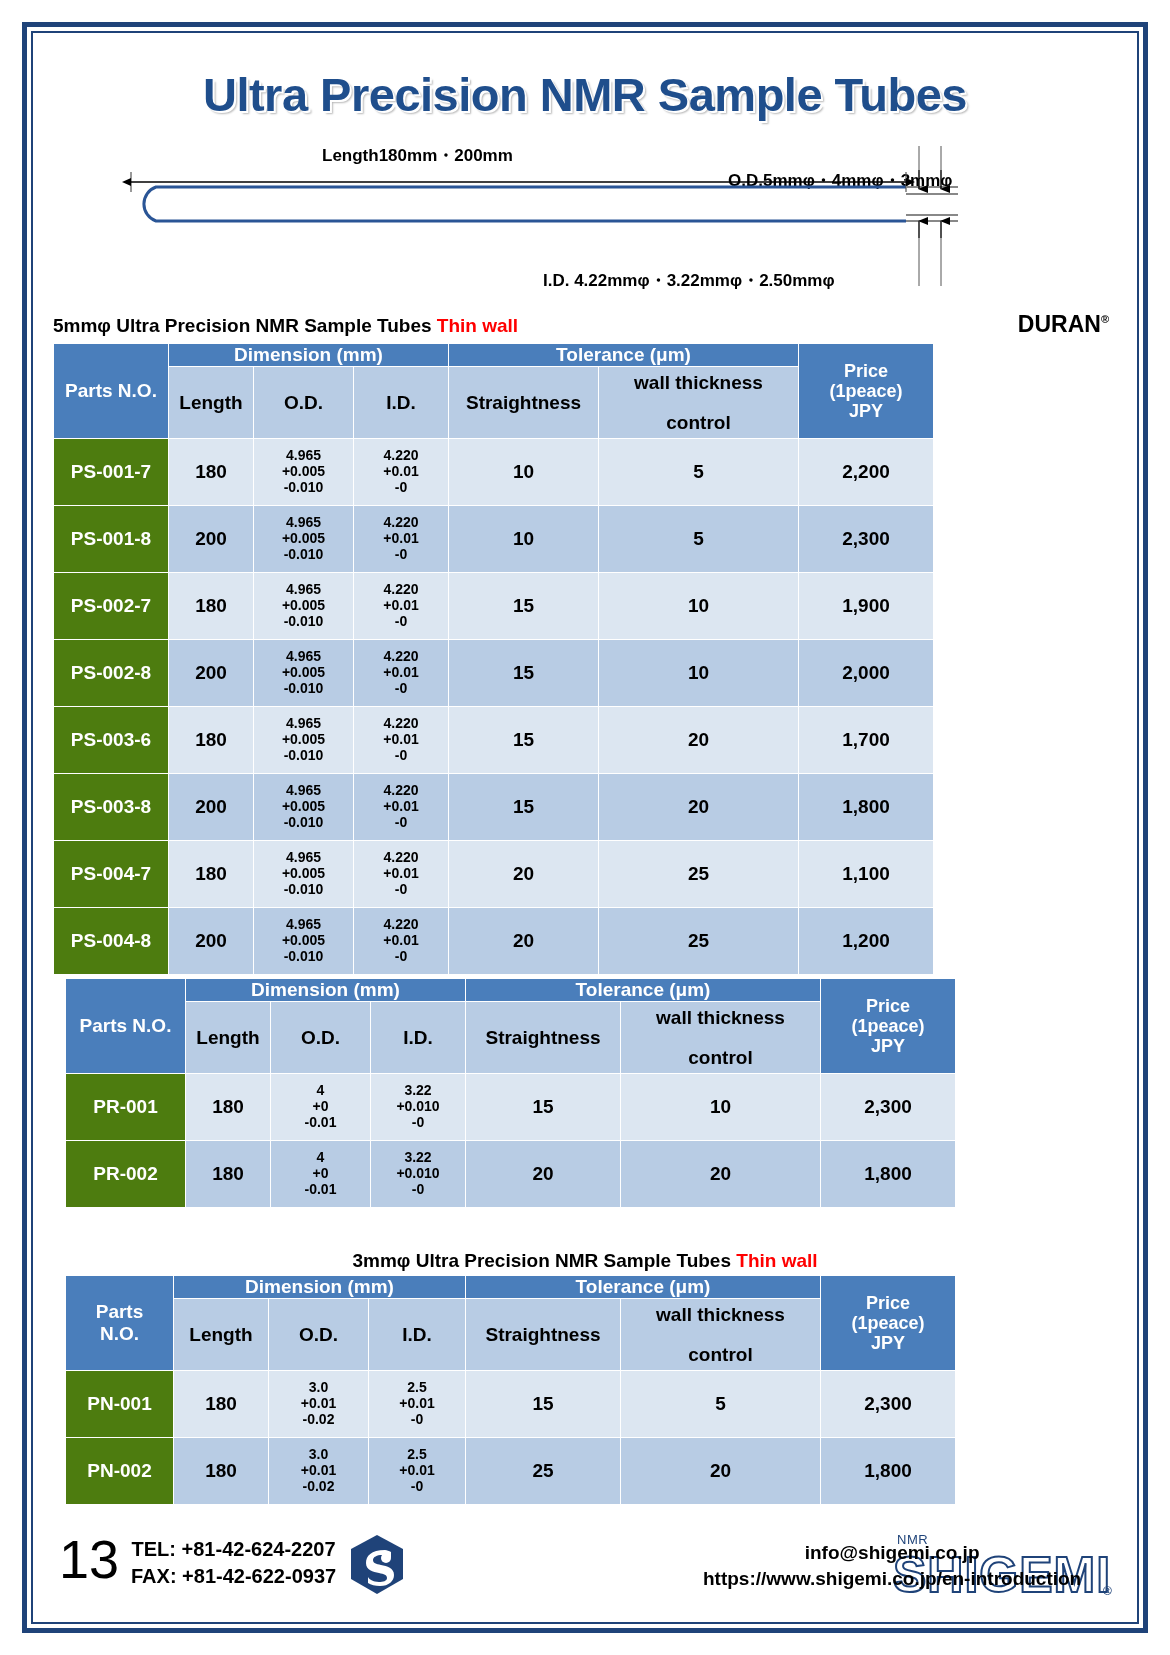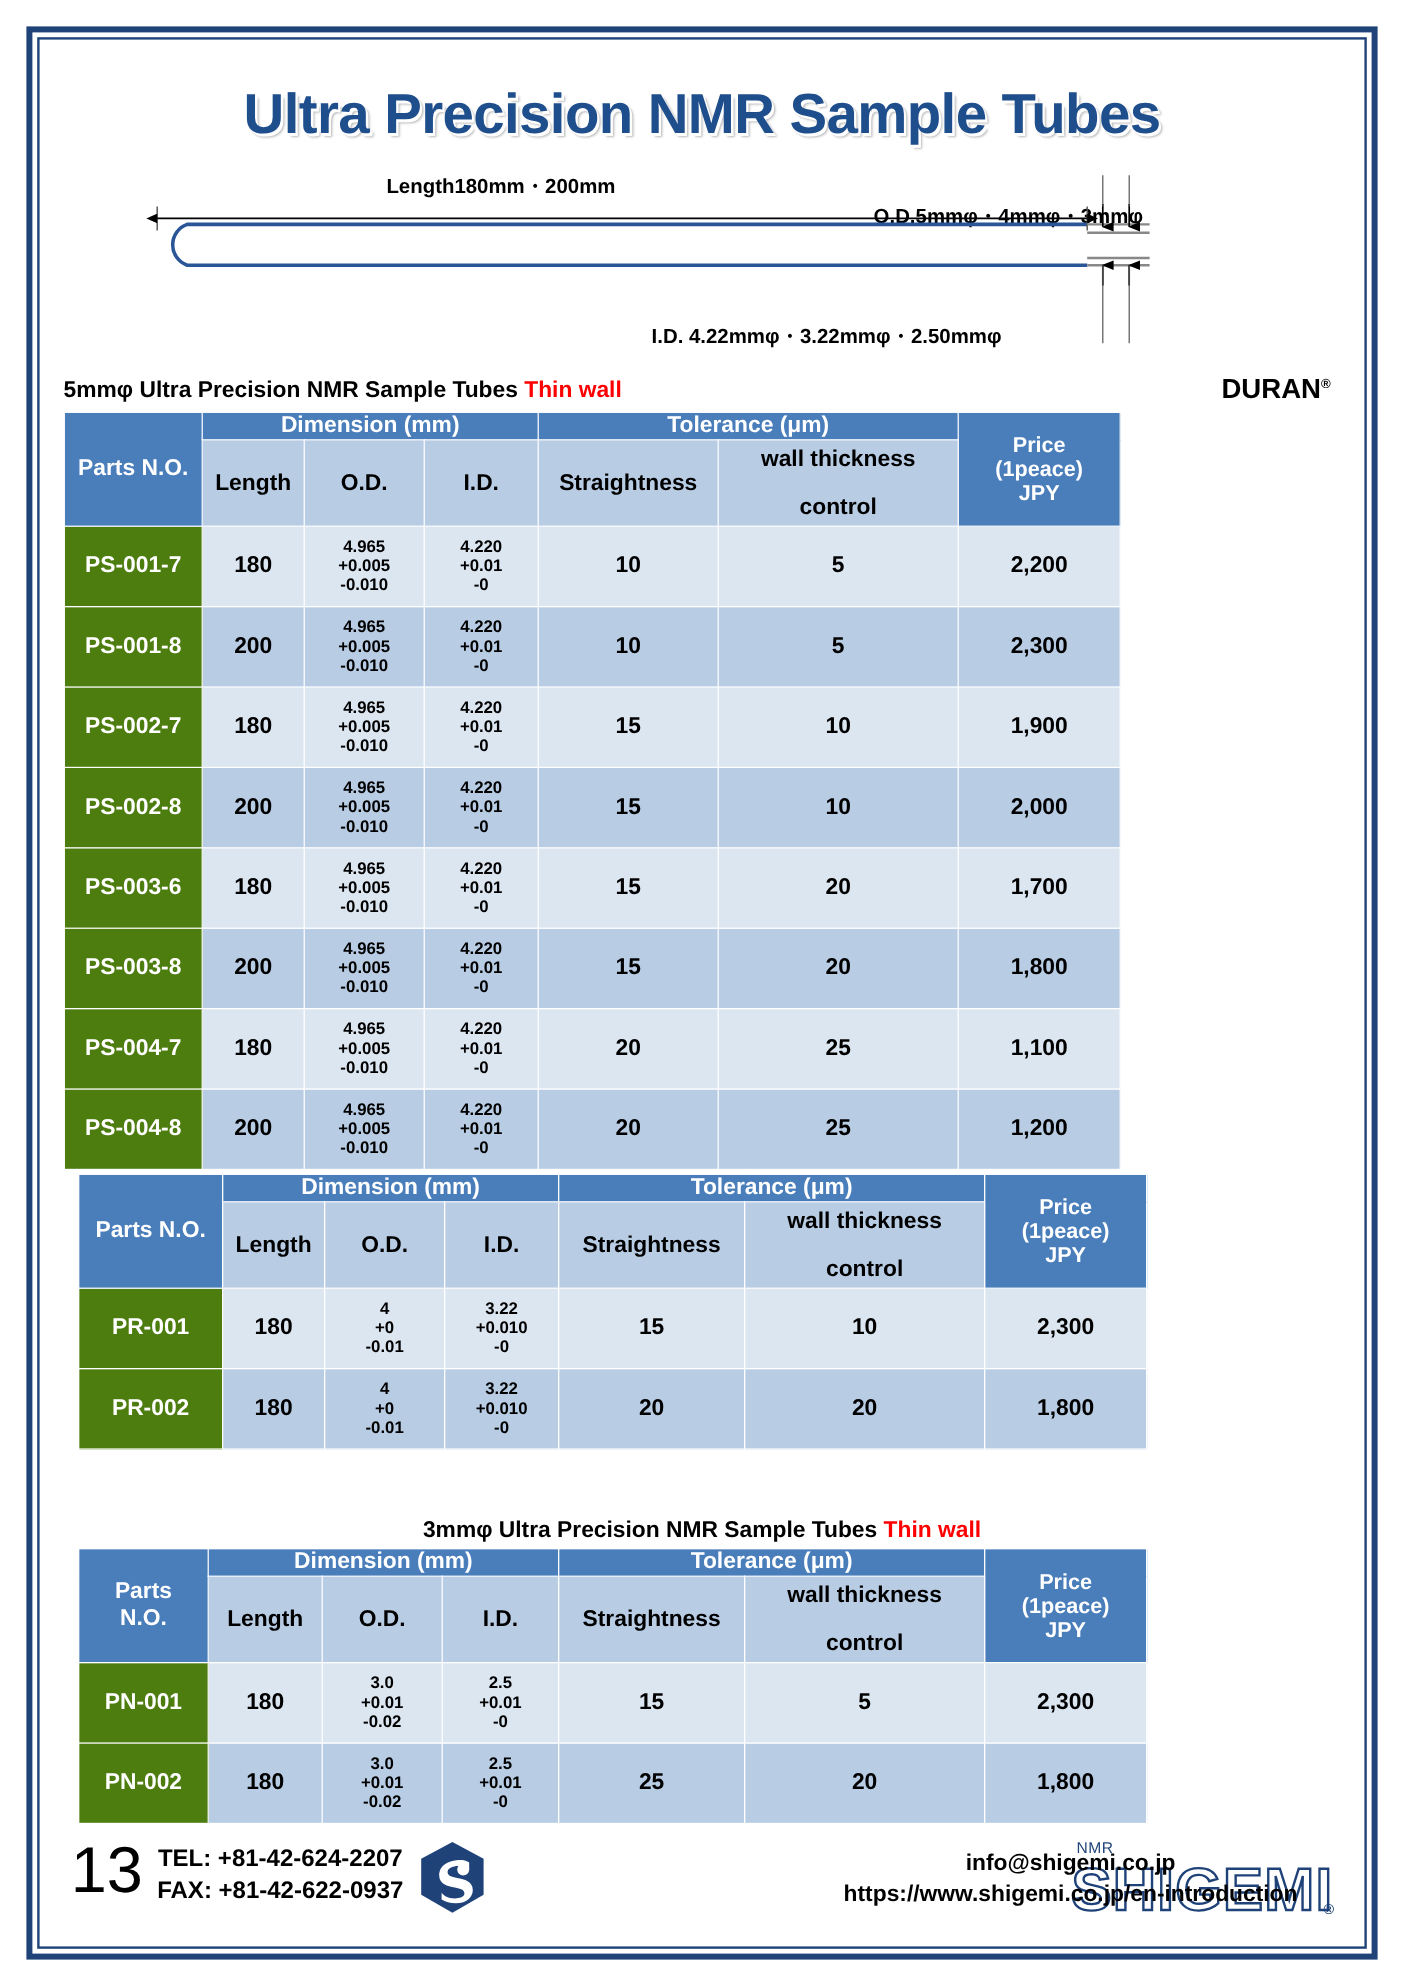--- a/index.html
+++ b/index.html
@@ -435,21 +435,21 @@
               <td class="c-b dim">3.22
 +0.010
 -0</td>
               <td class="c-b num">20</td>
               <td class="c-b num">20</td>
               <td class="c-b num">1,800</td>
             </tr>
           </tbody>
       </table>
 
-      <div class="section-caption center" style="margin-top:57px;">
+      <div class="section-caption center" style="margin-top:42px;">
         <span>3mmφ Ultra Precision NMR Sample Tubes </span><span class="thin">Thin wall</span>
       </div>
 
       <table class="spec" style="width:890px; margin-top:3px; margin-left:12px;">
         <colgroup>
           <col style="width:108px">
             <col style="width:95px">
             <col style="width:100px">
             <col style="width:97px">
           <col style="width:155px">

